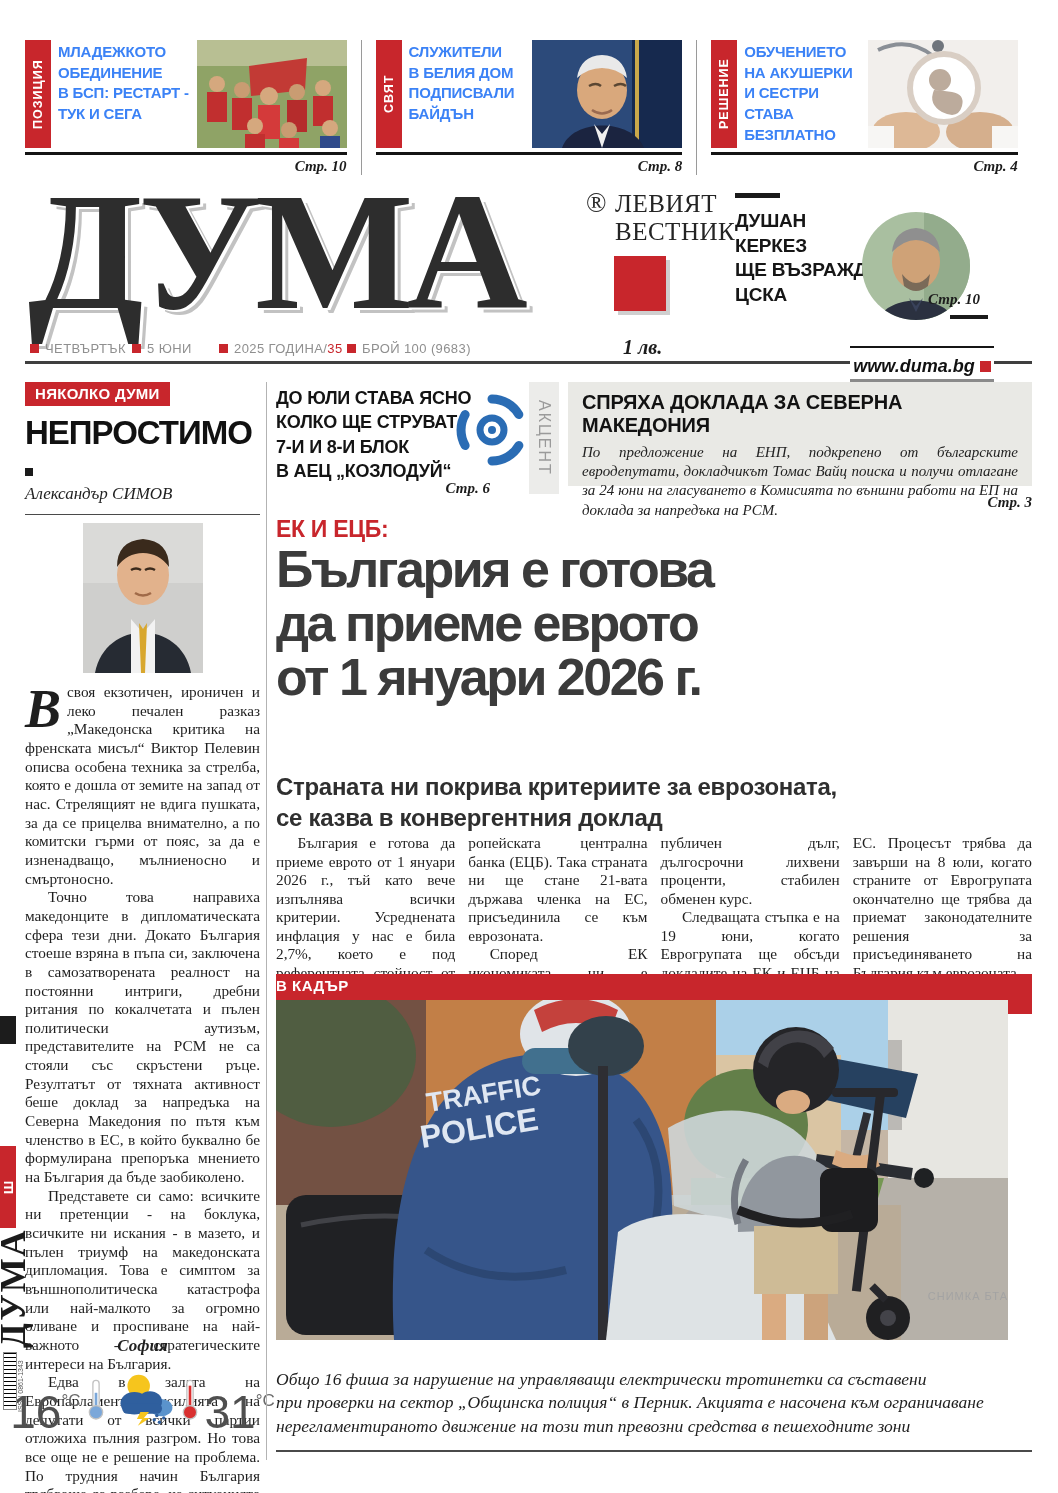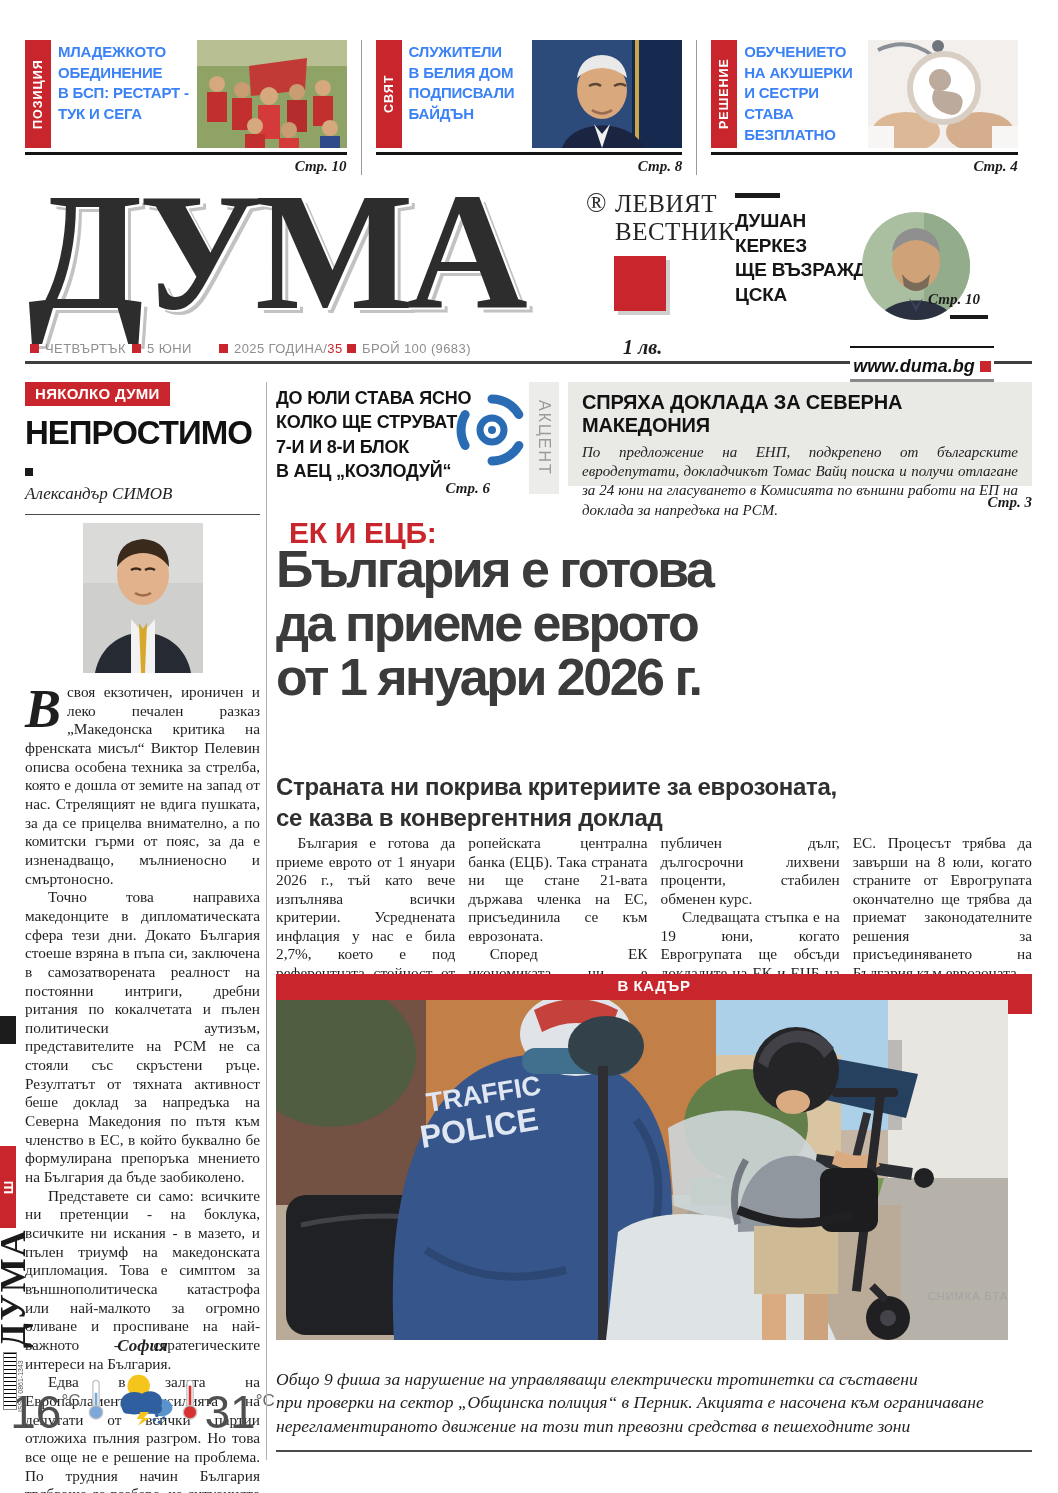--- a/index.html
+++ b/index.html
@@ -81,32 +81,32 @@
   .accent-label { position:absolute; left:253px; top:0; width:30px; height:112px; background:#ececea;
                   display:flex; align-items:center; justify-content:center; color:#9a9a9a;
                   font-family:"Liberation Sans", sans-serif; font-size:16px; letter-spacing:2px;
                   writing-mode:vertical-rl; text-orientation:sideways; }
   .mk-box { position:absolute; left:292px; top:0; width:464px; height:104px; background:#e9e9e5; padding:9px 14px; }
   .mk-title { font-family:"Liberation Sans", sans-serif; font-weight:700; font-size:20px; color:#121212; letter-spacing:-0.2px; }
   .mk-deck { margin-top:6px; font-style:italic; font-size:15px; line-height:1.28; text-align:justify; color:#222; }
   .mk-page { position:absolute; left:672px; top:112px; width:84px; text-align:right; }
 
   .lead-kicker { position:absolute; left:0; top:134px; color:#c8262c; font-family:"Liberation Sans", sans-serif;
-                 font-weight:700; font-size:30px; letter-spacing:-0.3px;margin-left:13px; }
+                 font-weight:700; font-size:23px; letter-spacing:-0.3px; }
   .lead-headline { position:absolute; left:0; top:160px; font-family:"Liberation Sans", sans-serif; font-weight:700;
                    font-size:52px; line-height:1.04; letter-spacing:-2.5px; color:#3b3b3b; }
   .lead-subhead { position:absolute; left:0; top:390px; font-family:"Liberation Sans", sans-serif; font-weight:700;
                   font-size:24px; line-height:1.28; color:#2f2f2f; letter-spacing:-0.3px; }
   .lead-cols { position:absolute; left:0; top:452px; width:756px; display:flex; gap:13px; }
   .lead-col { flex:1; }
   .lead-col p { font-size:15.3px; line-height:1.21; text-align:justify; }
   .lead-col p.ind { text-indent:1.4em; }
   .lead-page { text-align:right; margin-top:12px; }
 
-  .vkadar { position:absolute; left:0; top:592px; width:756px; background:#c8262c; color:#fff; text-align:center;
+  .vkadar { position:absolute; left:0; top:592px; width:756px; background:#c8262c; color:#fff; text-align:left;
             font-family:"Liberation Sans", sans-serif; font-weight:700; font-size:15px; letter-spacing:0.5px; padding:3px 0 20px; }
   .feature-photo { position:absolute; left:0; top:618px; width:732px; height:340px; overflow:hidden; }
   .credit { position:absolute; left:630px; top:908px; width:102px; text-align:right; font-family:"Liberation Sans", sans-serif;
             font-size:11px; color:#a3a3a3; letter-spacing:1px; }
   .caption { position:absolute; left:0; top:986px; font-style:italic; font-size:17.5px; line-height:1.33; color:#1e1e1e; }
   .endrule { position:absolute; left:0; top:1068px; width:756px; border-top:2px solid #4a4a4a; }
 
   
   .spine-black { position:absolute; left:0; top:1016px; width:16px; height:28px; background:#1c1c1c; }
   .spine-red { position:absolute; left:0; top:1146px; width:16px; height:82px; background:#c8262c; color:#fff;
@@ -421,21 +421,21 @@
         <rect x="544" y="168" width="58" height="64" rx="12" fill="#141416"></rect>
         <path d="M462,210 q58,24 114,4" stroke="#17171a" stroke-width="9" fill="none"></path>
         <circle cx="612" cy="318" r="22" fill="#17171a"></circle>
         <circle cx="612" cy="318" r="8" fill="#3c3c42"></circle>
         <path d="M596,286 l14,14" stroke="#202024" stroke-width="8"></path>
         <rect width="732" height="340" fill="#ffffff" opacity="0.04"></rect>
       </svg>
     </div>
 
     <div class="credit">СНИМКА БТА</div>
-    <div class="caption prelines">Общо 9 фиша за нарушение на управляващи електрически тротинетки са съставени
+    <div class="caption prelines">Общо 16 фиша за нарушение на управляващи електрически тротинетки са съставени
 при проверки на сектор „Общинска полиция“ в Перник. Акцията е насочена към ограничаване
 нерегламентираното движение на този тип превозни средства в пешеходните зони</div>
     <div class="endrule"></div>
   </div>
 
   <div class="spine-black"></div>
   <div class="spine-red">Ш</div>
   <div class="spine-brand">ДУМА</div>
   <div class="barcode"></div>
   <div class="issn">ISSN 0861-1343</div>

